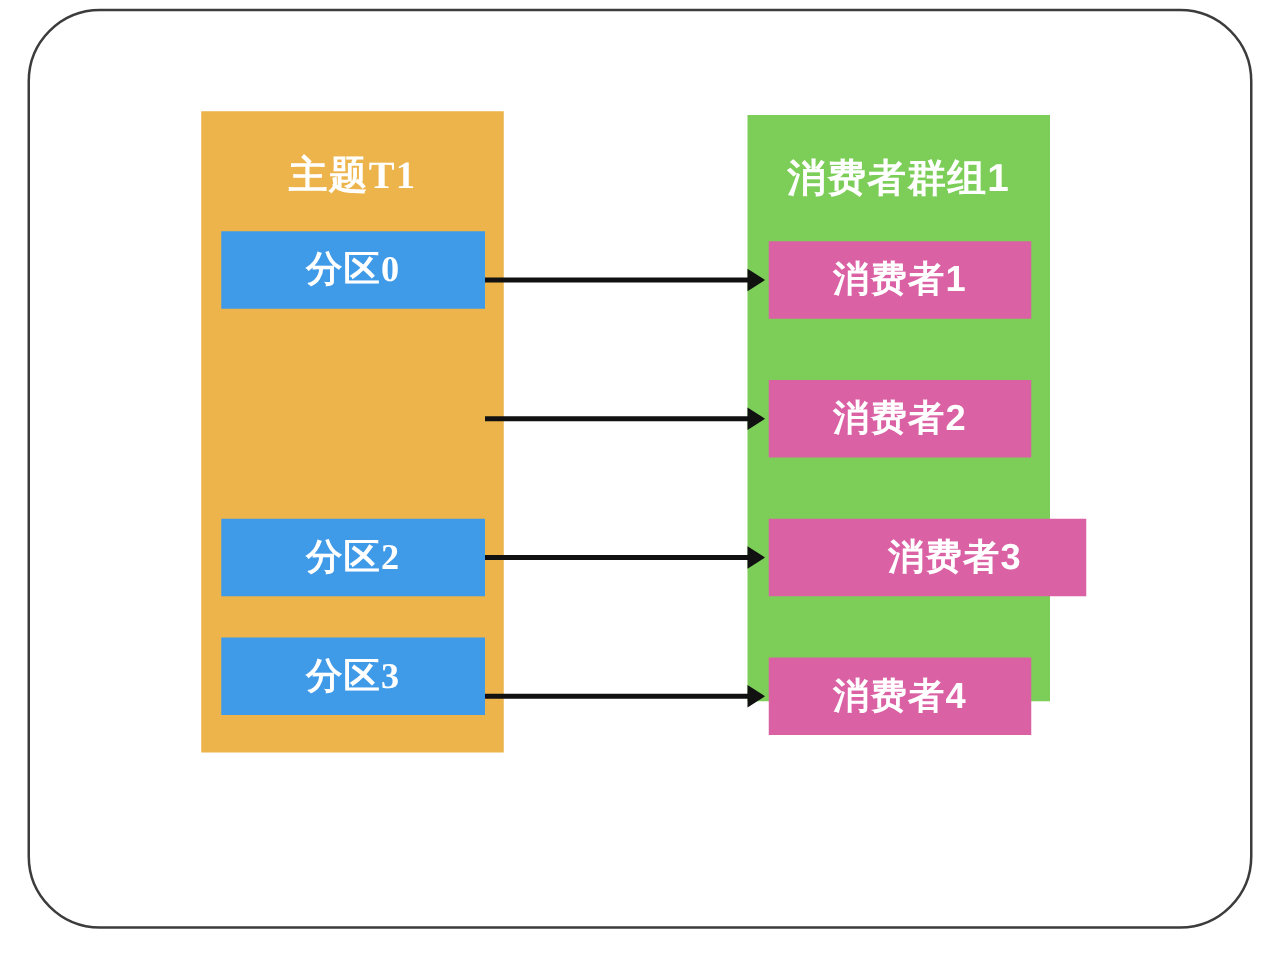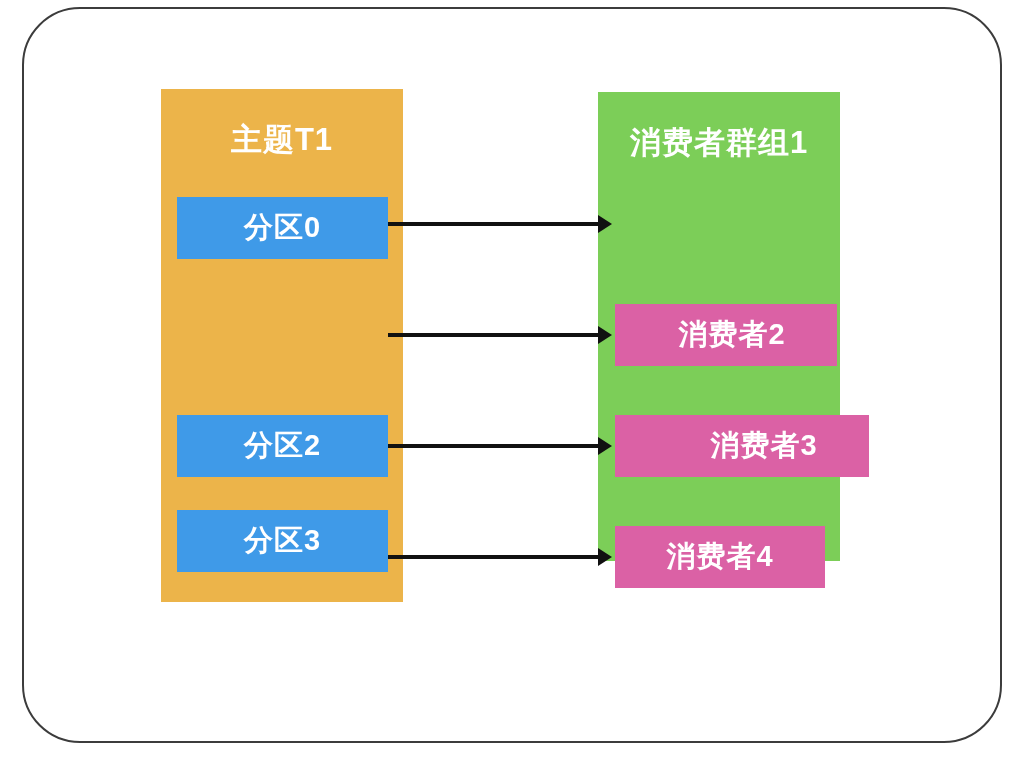--- a/index.html
+++ b/index.html
@@ -29,20 +29,21 @@
   .container-box {
     position: absolute;
     box-sizing: border-box;
   }
   .topic-box {
     left: 161px;
     top: 89px;
     width: 242px;
     height: 513px;
     background: var(--topic-bg, #ECB44A);
+    font-family: Liberation Serif, serif;
   }
   .group-box {
     left: 598px;
     top: 92px;
     width: 242px;
     height: 469px;
     background: var(--group-bg, #7CCE58);
   }
   .box-title {
     position: absolute;
@@ -74,26 +75,26 @@
     height: 62px;
     background: var(--partition-bg, #3F9AE8);
   }
   .consumer {
     left: 17px;
     width: 210px;
     height: 62px;
     background: var(--consumer-bg, #DB61A5);
   }
   
-  .p-row0 { top: 108px; }
+  .p-row0 { top: 96px; }
   .p-row1 { top: 215px; }
   .p-row2 { top: 326px; }
   .p-row3 { top: 421px; }
   .c-row0 { top: 101px; }
-  .c-row1 { top: 212px; padding-left: 12px; }
+  .c-row1 { top: 212px; }
   .c-row2 { top: 323px; padding-left: 44px; }
   .c-row3 { top: 434px; text-align: center; }
   .c-row4 { top: 529px; }
   
   .arrow {
     position: absolute;
     left: 388px;
     width: 211px;
     height: 4px;
     background: var(--arrow-color, #111111);
@@ -122,20 +123,21 @@
 
   <div class="container-box topic-box">
     <div class="box-title">主题T1</div>
     <div class="node partition p-row0">分区0</div>
     <div class="node partition p-row2">分区2</div>
     <div class="node partition p-row3">分区3</div>
   </div>
 
   <div class="container-box group-box">
     <div class="box-title">消费者群组1</div>
+    <div class="node consumer c-row0">消费者1</div>
     <div class="node consumer c-row1">消费者2</div>
     <div class="node consumer c-row2">消费者3</div>
     <div class="node consumer c-row3">消费者4</div>
   </div>
 
   <div class="arrow a-row0"></div>
   <div class="arrow a-row1"></div>
   <div class="arrow a-row2"></div>
   <div class="arrow a-row3"></div>
 </div>

